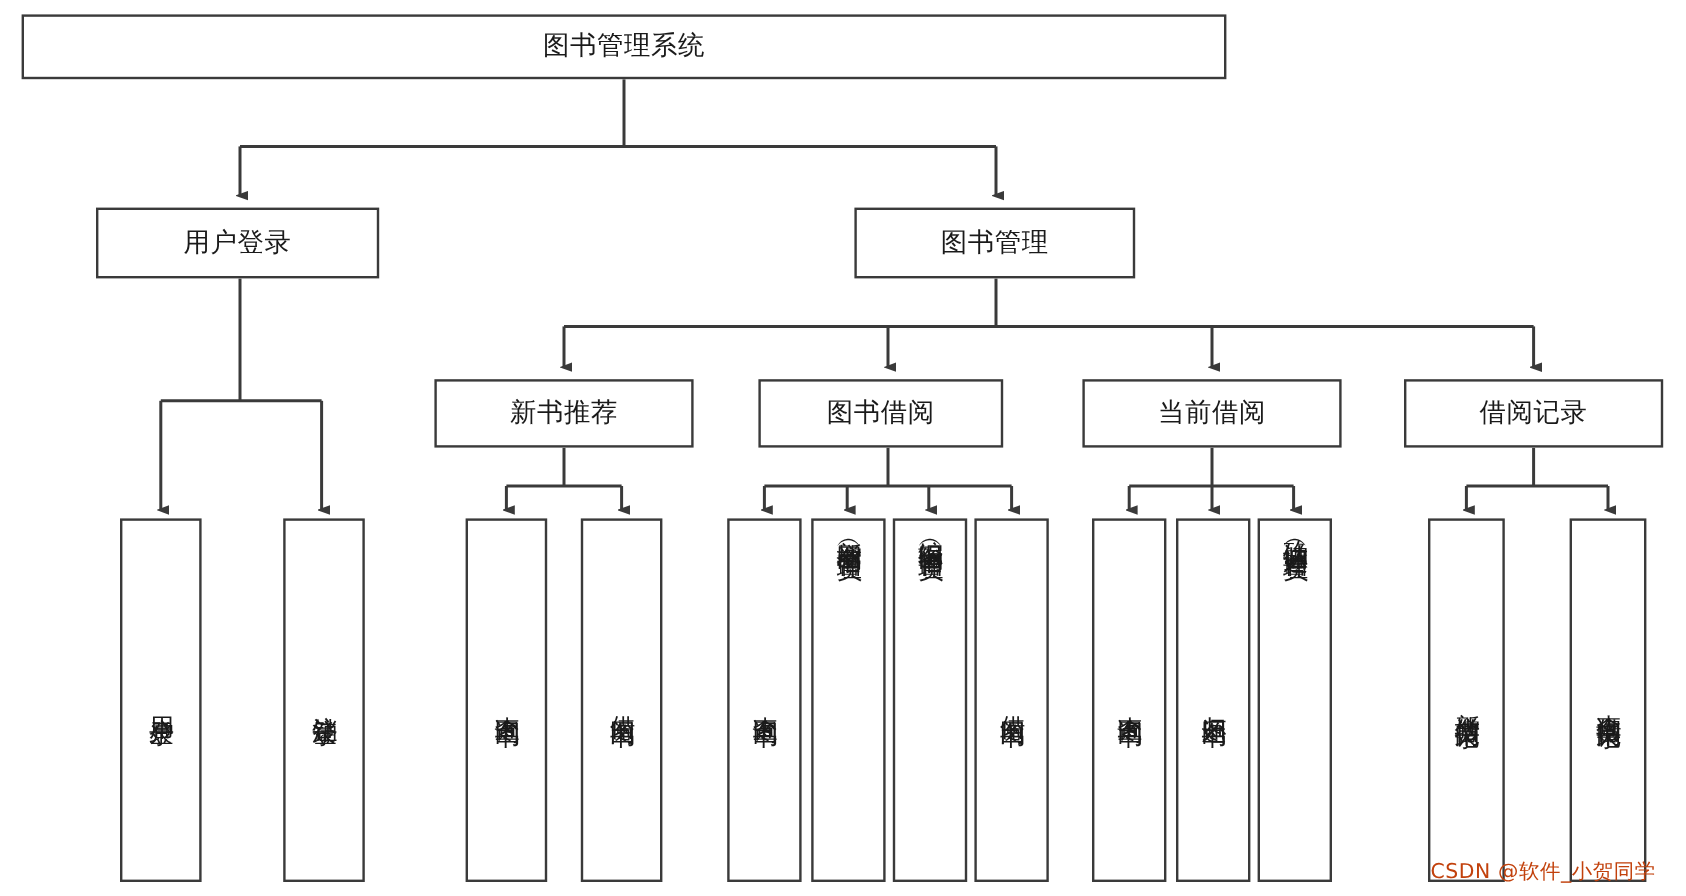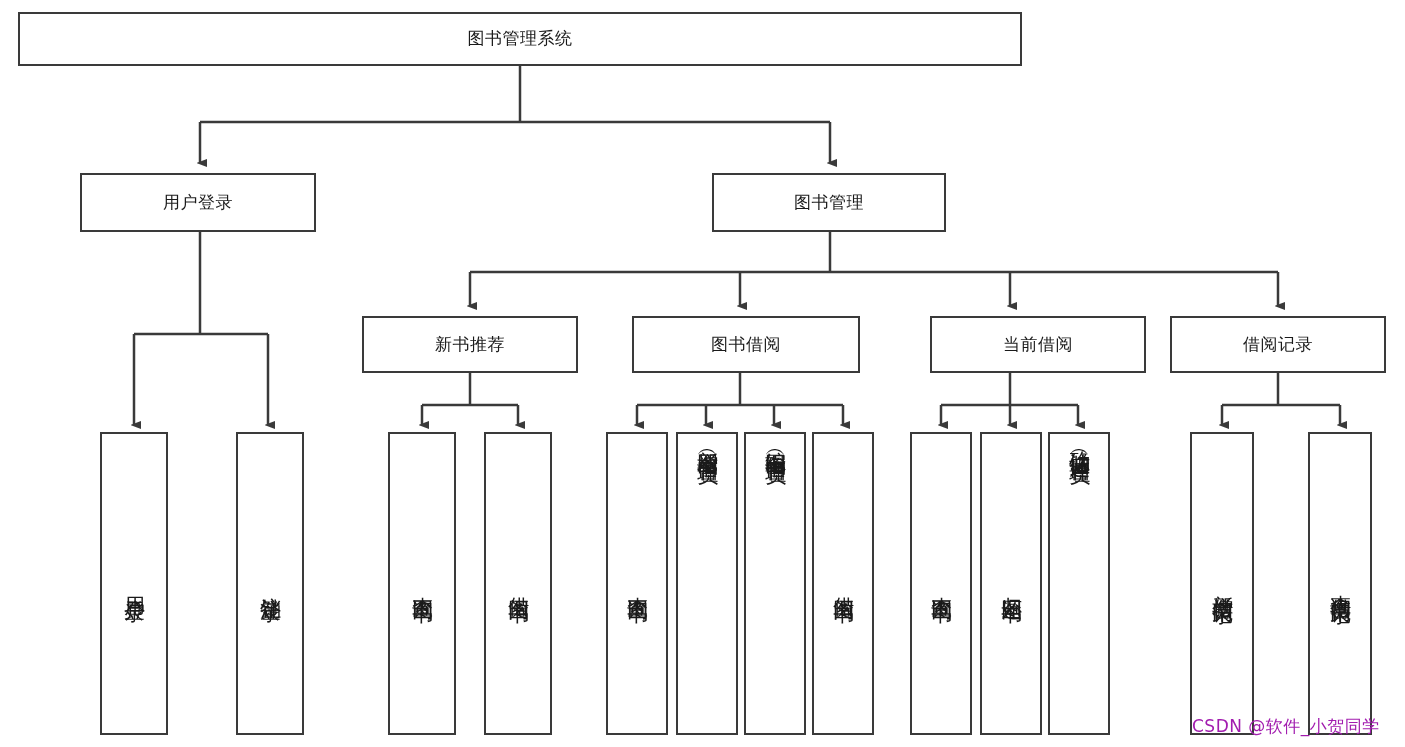--- a/index.html
+++ b/index.html
@@ -30,21 +30,21 @@
     position: absolute;
     box-sizing: border-box;
     border: 2px solid #3a3a3a;
     background: #ffffff;
     display: flex;
     align-items: center;
     justify-content: center;
     color: #1a1a1a;
   }
   .node .lbl {
-    font-size: 17px;
+    font-size: 22px;
     line-height: 1.15;
     letter-spacing: 0.5px;
     white-space: nowrap;
   }
   .node.vert {
     align-items: flex-start;
     justify-content: center;
     padding-top: 0;
   }
   .node.vert .lbl {
@@ -54,21 +54,21 @@
     line-height: 1.5;
     letter-spacing: 2px;
     white-space: nowrap;
   }
   .node.vert.mid {
     align-items: center;
   }
   .watermark {
     position: absolute;
     font-size: 17px;
-    color: #a21caf;
+    color: #c2410c;
     letter-spacing: 0.5px;
     white-space: nowrap;
     user-select: none;
   }
 </style>
 </head>
 <body>
 
 <div id="canvas">
 
@@ -131,25 +131,25 @@
   </div>
 
   <div class="node" style="left:362px; top:316px; width:216px; height:57px;">
     <span class="lbl">新书推荐</span>
   </div>
 
   <div class="node" style="left:712px; top:173px; width:234px; height:59px;">
     <span class="lbl">图书管理</span>
   </div>
 
-  <div class="node" style="left:632px; top:316px; width:228px; height:57px;">
+  <div class="node" style="left:632px; top:316px; width:204px; height:57px;">
     <span class="lbl">图书借阅</span>
   </div>
 
-  <div class="node" style="left:902px; top:316px; width:216px; height:57px;margin-left:28px;">
+  <div class="node" style="left:902px; top:316px; width:216px; height:57px;">
     <span class="lbl">当前借阅</span>
   </div>
 
   <div class="node" style="left:1170px; top:316px; width:216px; height:57px;text-align:center;">
     <span class="lbl">借阅记录</span>
   </div>
 
   <div class="node vert mid" style="left:100px; top:432px; width:68px; height:303px;">
     <span class="lbl">用户登录</span>
   </div>

